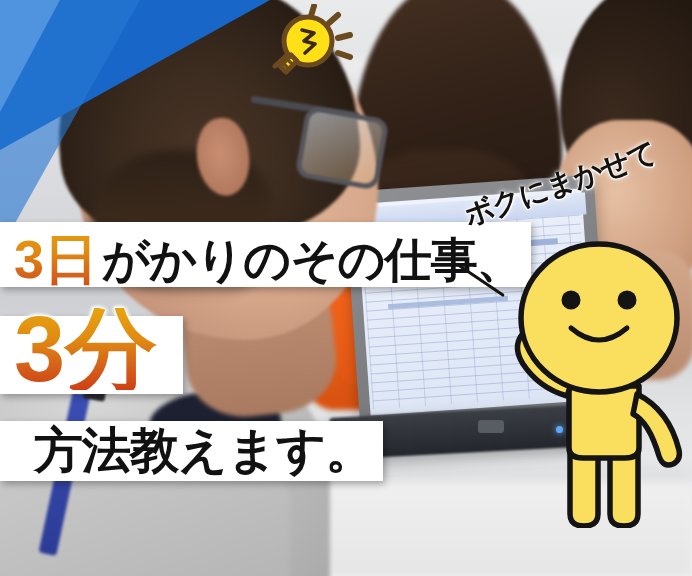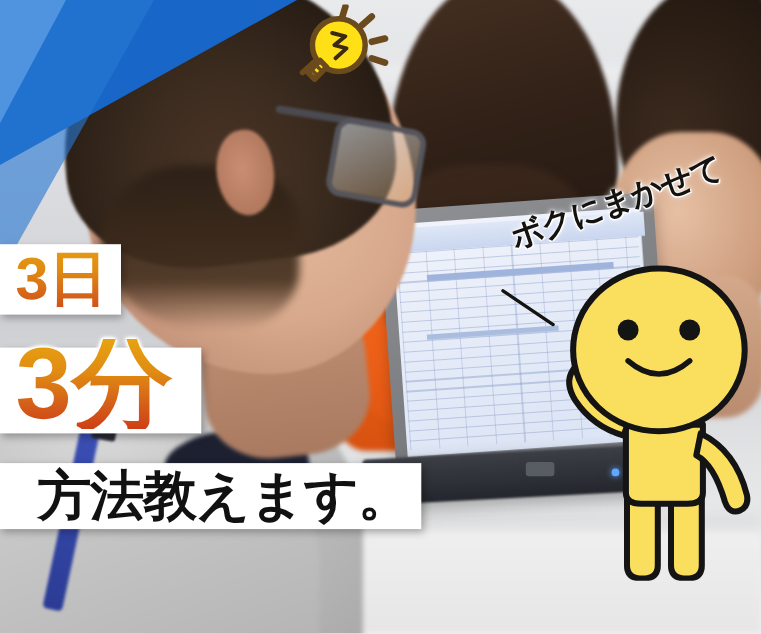--- a/index.html
+++ b/index.html
@@ -211,21 +211,21 @@
   .hl{
     position:absolute;
     background:#ffffff;
     display:flex;align-items:center;
     white-space:nowrap;
     font-weight:700;
     color:#111;
     letter-spacing:-1px;
     box-shadow:2px 3px 7px rgba(0,0,0,.30);
   }
-  .hl1{left:0px;top:222px;height:64px;padding:0 8px 0 14px;font-size:47px;}
+  .hl1{left:0px;top:222px;height:53px;padding:12px 8px 0 14px;font-size:47px;}
   .hl2{left:0px;top:316px;height:78px;padding:0 10px 0 14px;font-size:62px;}
   .hl3{left:0px;top:421px;height:60px;padding:0 10px 0 34px;font-size:49px;}
 
   .num{
     font-weight:700;
     background:linear-gradient(180deg,#e8a310 0%,#e08a12 38%,#d4601a 72%,#cf3f14 100%);
     -webkit-background-clip:text;background-clip:text;
     -webkit-text-fill-color:transparent;color:transparent;
   }
   .hl1 .num{font-size:54px;letter-spacing:0px;margin-right:4px;}
@@ -335,20 +335,21 @@
       <path d="M22 62 L33 52" stroke="#6b4a1e" stroke-width="5" stroke-linecap="round" fill="none"></path>
       <circle cx="55" cy="37" r="24" fill="#ffe016" stroke="#6b4a1e" stroke-width="5"></circle>
       <path d="M38 51 L27 62 L33 68 L44 57 Z" fill="#ffe016" stroke="#6b4a1e" stroke-width="5" stroke-linejoin="round"></path>
       <path d="M34 55 L40 61 M30 59 L36 65" stroke="#6b4a1e" stroke-width="3.2" stroke-linecap="round"></path>
       <path d="M49 26 L61 29 L51 37 L62 40 L52 49" stroke="#3a2a14" stroke-width="3.6" fill="none" stroke-linecap="round" stroke-linejoin="round"></path>
     </svg>
   </div>
 
   <div class="hl hl1">
     <span class="num">3日</span>
+    <span>がかりのその仕事、</span>
   </div>
 
   <div class="hl hl2">
     <span class="num">3分</span>
   </div>
 
   <div class="hl hl3">
     <span>方法教えます。</span>
   </div>
 

